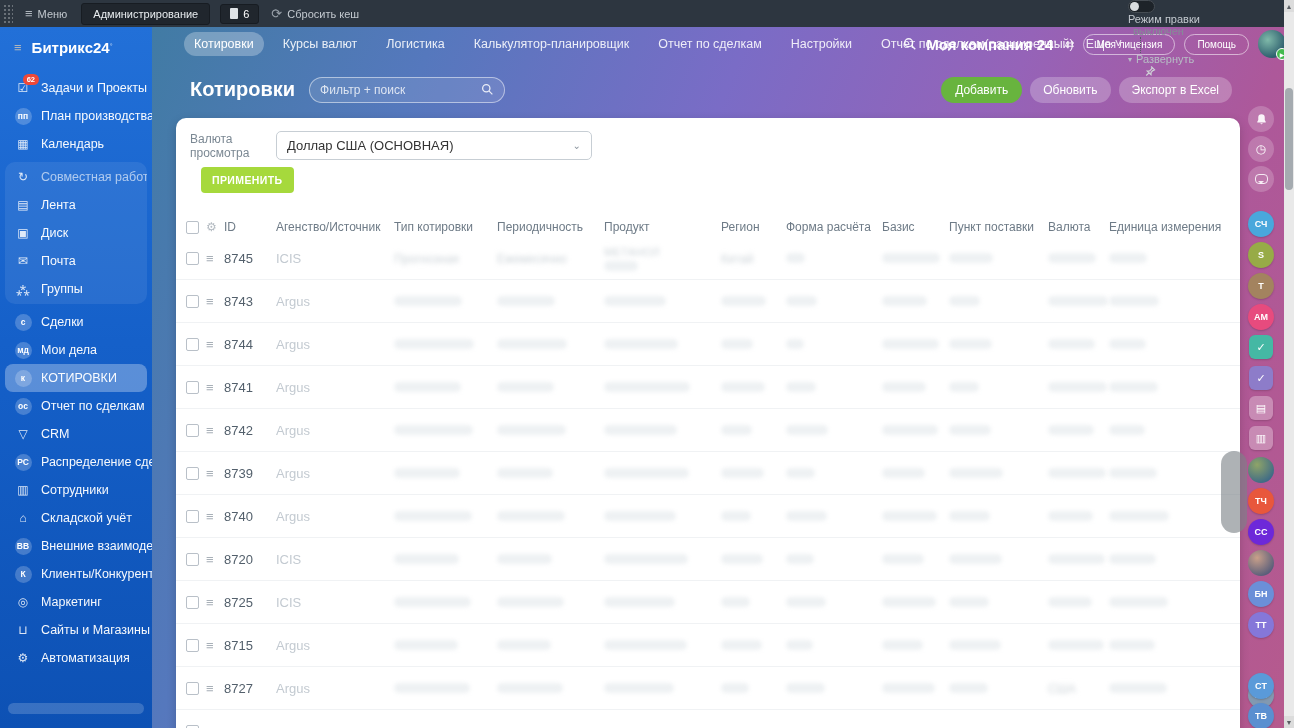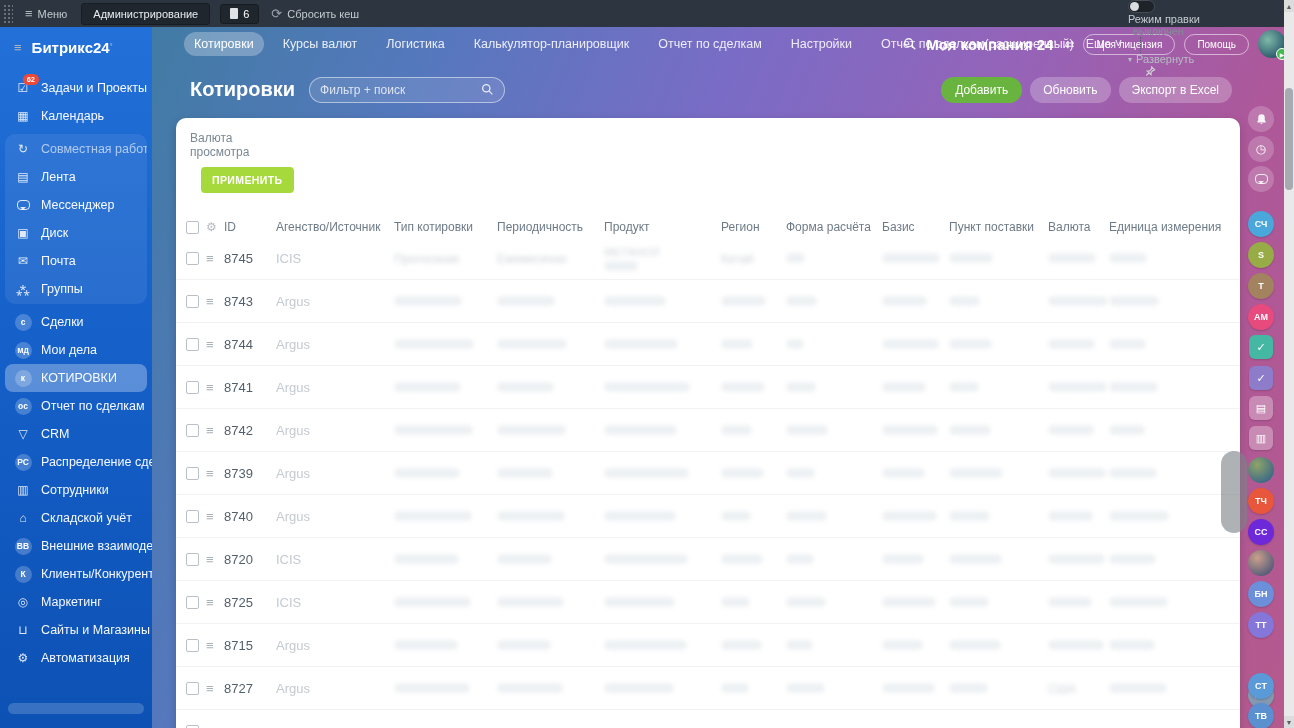--- a/index.html
+++ b/index.html
@@ -162,37 +162,37 @@
     <div class="brand">
       <span class="tb-burger">≡</span>
       <span><span>Битрикс24</span><span class="sup">◦</span></span>
     </div>
     <nav class="sb-list">
         <div class="sb-item">
           <span class="sb-ico">☑<span class="sb-badge">62</span></span>
           <span>Задачи и Проекты</span>
         </div>
         <div class="sb-item">
+          <span class="sb-ico">
+            <span class="sb-letter">пп</span>
+          </span>
+          <span>План производства</span>
+        </div>
+        <div class="sb-item">
           <span class="sb-ico">▦</span>
           <span>Календарь</span>
         </div>
         <div class="sb-group">
           <div class="sb-item sb-group-head">
             <span class="sb-ico">↻</span>
             <span>Совместная работа</span>
           </div>
           <div class="sb-item">
             <span class="sb-ico">▤</span>
             <span>Лента</span>
-          </div>
-          <div class="sb-item">
-            <span class="sb-ico">
-              <span class="bubble"></span>
-            </span>
-            <span>Мессенджер</span>
           </div>
           <div class="sb-item">
             <span class="sb-ico">▣</span>
             <span>Диск</span>
           </div>
           <div class="sb-item">
             <span class="sb-ico">✉</span>
             <span>Почта</span>
           </div>
           <div class="sb-item">
@@ -310,20 +310,24 @@
     <div class="hdr-actions">
       <button class="btn-green">Добавить</button>
       <button class="btn-ghost">Обновить</button>
       <button class="btn-ghost">Экспорт в Excel</button>
     </div>
   </div>
 
   <section class="card">
     <div class="filter-row">
       <span class="filter-label">Валюта просмотра</span>
+      <div class="select">
+        <span>Доллар США (ОСНОВНАЯ)</span>
+        <span class="chev">⌄</span>
+      </div>
     </div>
     <button class="btn-apply">ПРИМЕНИТЬ</button>
     <div class="thead grid">
         <span class="cb"></span>
         <span class="gear">⚙</span>
         <span class="th">ID</span>
         <span class="th">Агенство/Источник</span>
         <span class="th">Тип котировки</span>
         <span class="th">Периодичность</span>
         <span class="th">Продукт</span>

